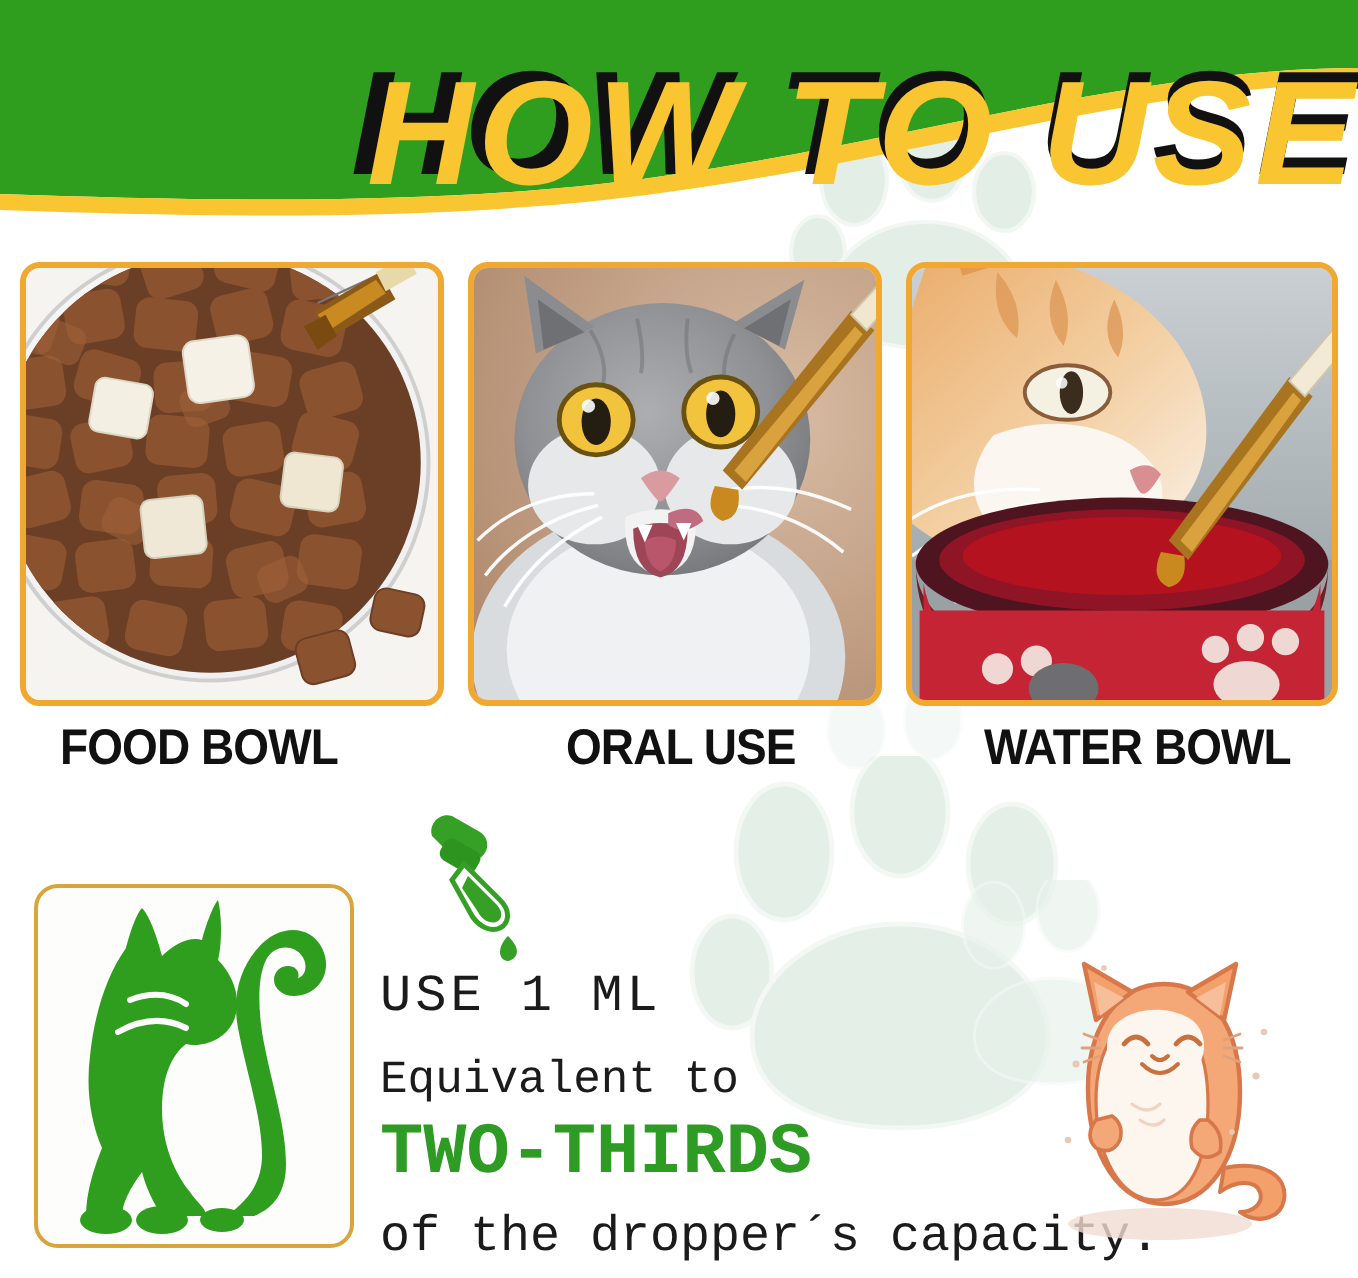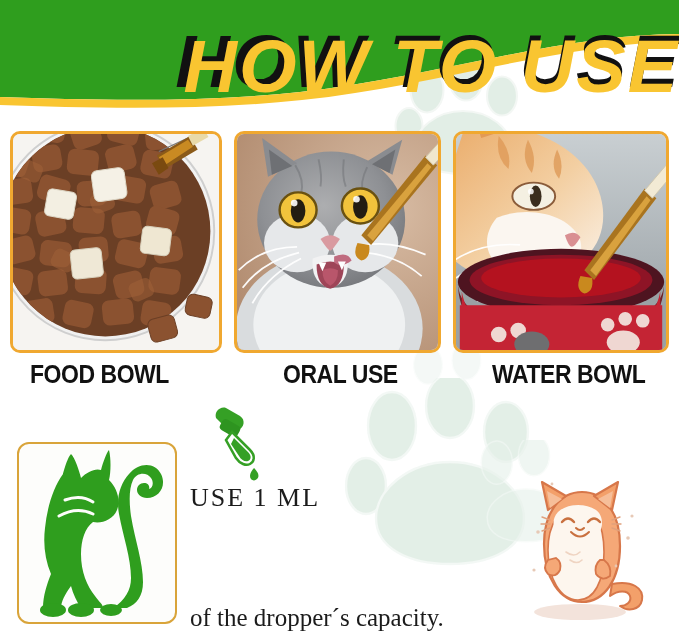--- a/index.html
+++ b/index.html
@@ -66,21 +66,21 @@
   
   #cat-box{
     position:absolute;left:17px;top:442px;width:160px;height:182px;
     border:2px solid #D9A43A;border-radius:12px;background:#fdfdfb;
     box-sizing:border-box;overflow:hidden;
   }
   #dropper-icon{position:absolute;left:206px;top:406px;width:62px;height:78px;}
 
   .dose-line{
     position:absolute;left:190px;
-    font-family:Liberation Serif, serif;
+    font-family:Liberation Mono, monospace;
     color:#1b1b1b;white-space:nowrap;
   }
   #dose-0{top:483px;font-size:26px;letter-spacing:2px;}
   #dose-1{top:527px;font-size:23px;}
   #dose-2{top:556px;font-size:36px;font-weight:bold;color:#2E9B24;letter-spacing:0px;}
   #dose-3{top:604px;font-size:25px;}
 
   #cartoon-cat{position:absolute;left:508px;top:466px;width:150px;height:160px;}
 </style>
 </head>
@@ -418,20 +418,22 @@
     <g>
       <path d="M10 12 C8 6 14 0 20 2 L34 10 C40 14 38 22 32 24 L18 20 Z" fill="#35A025"></path>
       <rect x="14" y="16" width="20" height="12" rx="4" fill="#2E9420" transform="rotate(30 24 22)"></rect>
       <path d="M26 26 L44 44 C50 50 48 56 44 58 C40 60 34 58 30 52 L20 34 Z" fill="#FFFFFF" stroke="#35A025" stroke-width="2.5"></path>
       <path d="M28 32 L42 46 C46 50 45 54 42 55 C39 56 35 54 33 50 L25 38 Z" fill="#35A025"></path>
       <path d="M48 62 C52 66 54 70 51 73 C48 76 44 74 44 70 C44 67 46 64 48 62 Z" fill="#35A025"></path>
     </g>
   </svg>
 
   <div class="dose-line" id="dose-0">USE 1 ML</div>
+  <div class="dose-line" id="dose-1">Equivalent to</div>
+  <div class="dose-line" id="dose-2">TWO-THIRDS</div>
   <div class="dose-line" id="dose-3">of the dropper´s capacity.</div>
 
   <svg id="cartoon-cat" viewBox="0 0 150 160">
 
     <ellipse cx="72" cy="146" rx="46" ry="8" fill="#F0DCD2" opacity=".8"></ellipse>
 
     <path d="M104 118 C124 114 136 122 134 134 C132 144 120 146 112 140 C118 140 124 136 122 130 C120 124 110 124 102 130 Z" fill="#F3A06A" stroke="#D7774A" stroke-width="2" stroke-linejoin="round"></path>
 
     <path d="M36 78 C36 46 52 26 74 26 C96 26 112 46 112 80 C112 114 96 136 74 136 C52 136 36 112 36 78 Z" fill="#F5A877" stroke="#D7774A" stroke-width="2.2"></path>
 

